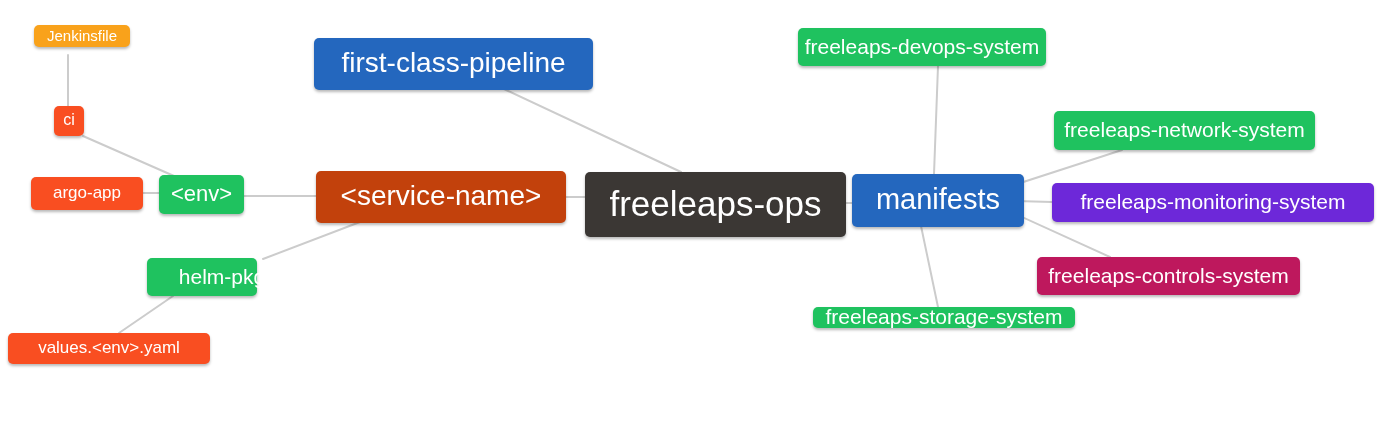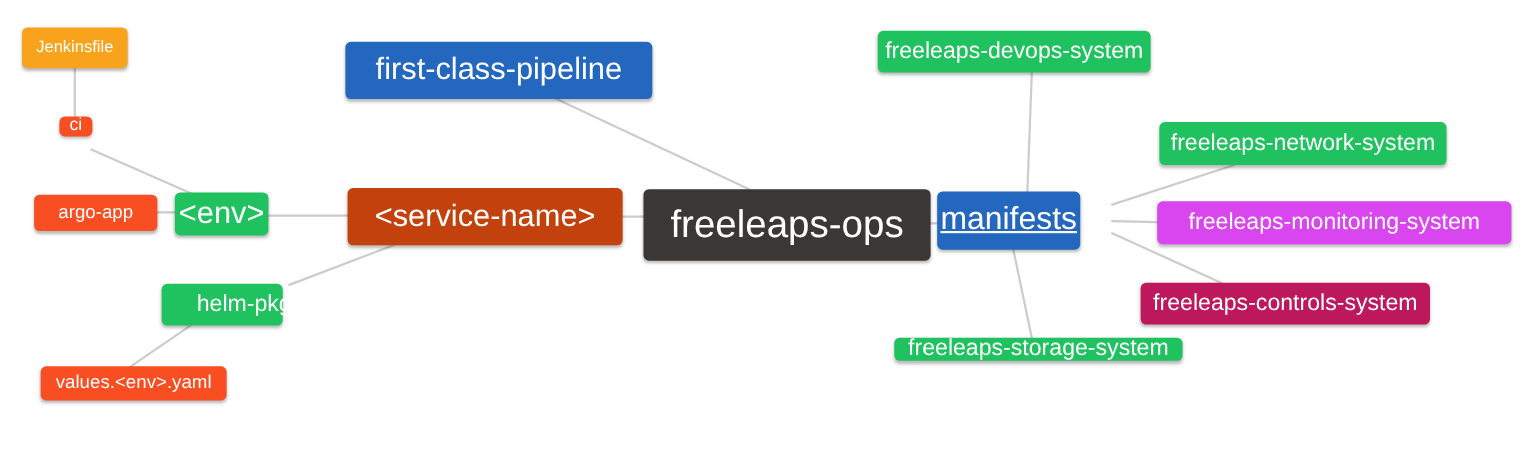--- a/index.html
+++ b/index.html
@@ -59,59 +59,59 @@
       <line x1="504" y1="89" x2="681" y2="172" stroke="#cccccc" stroke-width="2" stroke-linecap="round"></line>
       <line x1="566" y1="197" x2="585" y2="197" stroke="#cccccc" stroke-width="2" stroke-linecap="round"></line>
       <line x1="846" y1="203" x2="852" y2="203" stroke="#cccccc" stroke-width="2" stroke-linecap="round"></line>
       <line x1="934" y1="174" x2="938" y2="66" stroke="#cccccc" stroke-width="2" stroke-linecap="round"></line>
       <line x1="1011" y1="186" x2="1122" y2="150" stroke="#cccccc" stroke-width="2" stroke-linecap="round"></line>
       <line x1="1011" y1="201" x2="1052" y2="202" stroke="#cccccc" stroke-width="2" stroke-linecap="round"></line>
       <line x1="1011" y1="212" x2="1110" y2="257" stroke="#cccccc" stroke-width="2" stroke-linecap="round"></line>
       <line x1="921" y1="226" x2="938" y2="307" stroke="#cccccc" stroke-width="2" stroke-linecap="round"></line>
     </svg>
   <div id="node-layer">
-      <div class="node" style="left: 20px; top: 25px; width: 96px; height: 37px; font-size: 15px; background: rgb(249, 162, 27);">
+      <div class="node" style="left: 34px; top: 25px; width: 96px; height: 22px; font-size: 15px; background: rgb(249, 162, 27);">
         <span>Jenkinsfile</span>
       </div>
-      <div class="node" style="left: 54px; top: 106px; width: 30px; height: 18px; font-size: 16px; background: rgb(249, 78, 33);">
+      <div class="node" style="left: 54px; top: 106px; width: 30px; height: 30px; font-size: 16px; background: rgb(249, 78, 33);">
         <span>ci</span>
       </div>
       <div class="node" style="left: 31px; top: 177px; width: 112px; height: 33px; font-size: 17px; background: rgb(249, 78, 33);">
         <span>argo-app</span>
       </div>
-      <div class="node" style="left: 159px; top: 175px; width: 85px; height: 39px; font-size: 28px; background: rgb(31, 194, 95);">
+      <div class="node" style="left: 159px; top: 175px; width: 85px; height: 39px; font-size: 22px; background: rgb(31, 194, 95);">
         <span>&lt;env&gt;</span>
       </div>
       <div class="node" style="left: 314px; top: 38px; width: 279px; height: 52px; font-size: 28px; background: rgb(36, 103, 190); justify-content: center;">
         <span>first-class-pipeline</span>
       </div>
       <div class="node" style="left: 316px; top: 171px; width: 250px; height: 52px; font-size: 28px; background: #c2410c;">
         <span>&lt;service-name&gt;</span>
       </div>
       <div class="node" style="left: 585px; top: 172px; width: 261px; height: 65px; font-size: 35px; background: rgb(59, 55, 52);">
         <span>freeleaps-ops</span>
       </div>
-      <div class="node" style="left: 852px; top: 174px; width: 130px; height: 53px; font-size: 29px; background: rgb(36, 103, 190); text-decoration: underline;">
+      <div class="node" style="left: 852px; top: 174px; width: 172px; height: 53px; font-size: 29px; background: rgb(36, 103, 190);">
         <span>manifests</span>
       </div>
       <div class="node" style="left: 798px; top: 28px; width: 248px; height: 38px; font-size: 21px; background: rgb(31, 194, 95);">
         <span>freeleaps-devops-system</span>
       </div>
       <div class="node" style="left: 1054px; top: 111px; width: 261px; height: 39px; font-size: 21px; background: rgb(31, 194, 95);">
         <span>freeleaps-network-system</span>
       </div>
-      <div class="node" style="left: 1052px; top: 183px; width: 322px; height: 39px; font-size: 21px; background: #d946ef;">
+      <div class="node" style="left: 1052px; top: 183px; width: 322px; height: 39px; font-size: 21px; background: #6d28d9;">
         <span>freeleaps-monitoring-system</span>
       </div>
       <div class="node" style="left: 1037px; top: 257px; width: 263px; height: 38px; font-size: 21px; background: #be185d;">
         <span>freeleaps-controls-system</span>
       </div>
       <div class="node" style="left: 813px; top: 307px; width: 262px; height: 21px; font-size: 21px; background: rgb(31, 194, 95);">
         <span>freeleaps-storage-system</span>
       </div>
       <div class="node" style="left: 147px; top: 258px; width: 110px; height: 38px; font-size: 21px; background: rgb(31, 194, 95); padding-left: 40px;">
         <span>helm-pkg</span>
       </div>
-      <div class="node" style="left: 8px; top: 333px; width: 169px; height: 31px; font-size: 17px; background: rgb(249, 78, 33); margin-left: 29px;">
+      <div class="node" style="left: 8px; top: 333px; width: 202px; height: 31px; font-size: 17px; background: rgb(249, 78, 33);">
         <span>values.&lt;env&gt;.yaml</span>
       </div>
     </div>
 </div>
 
 </body></html>

